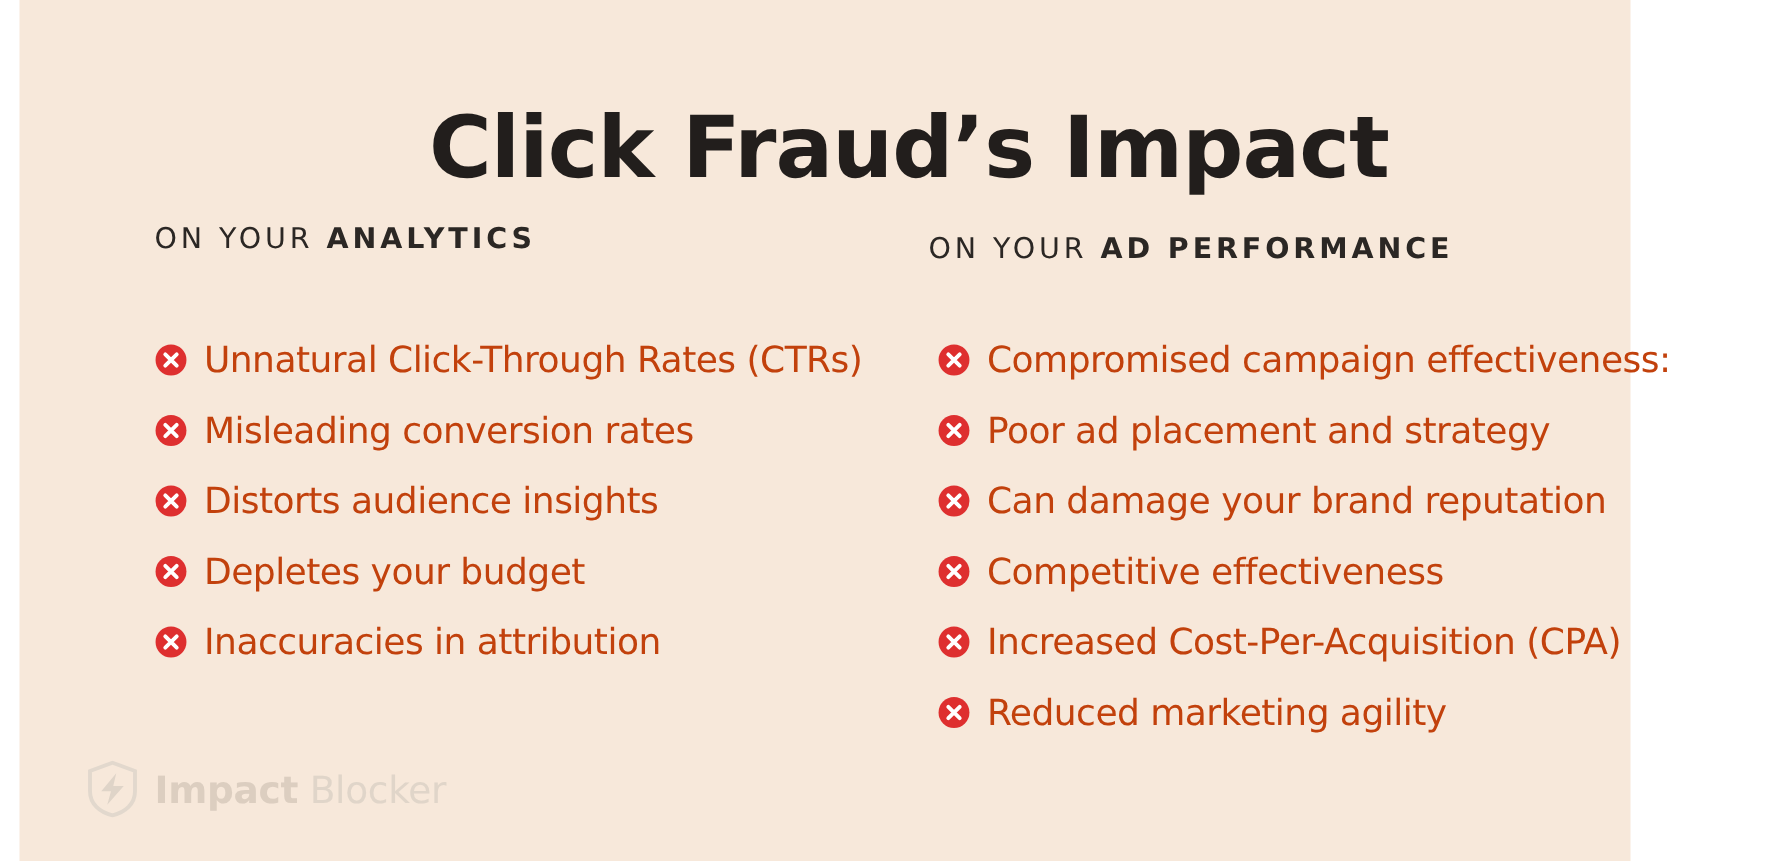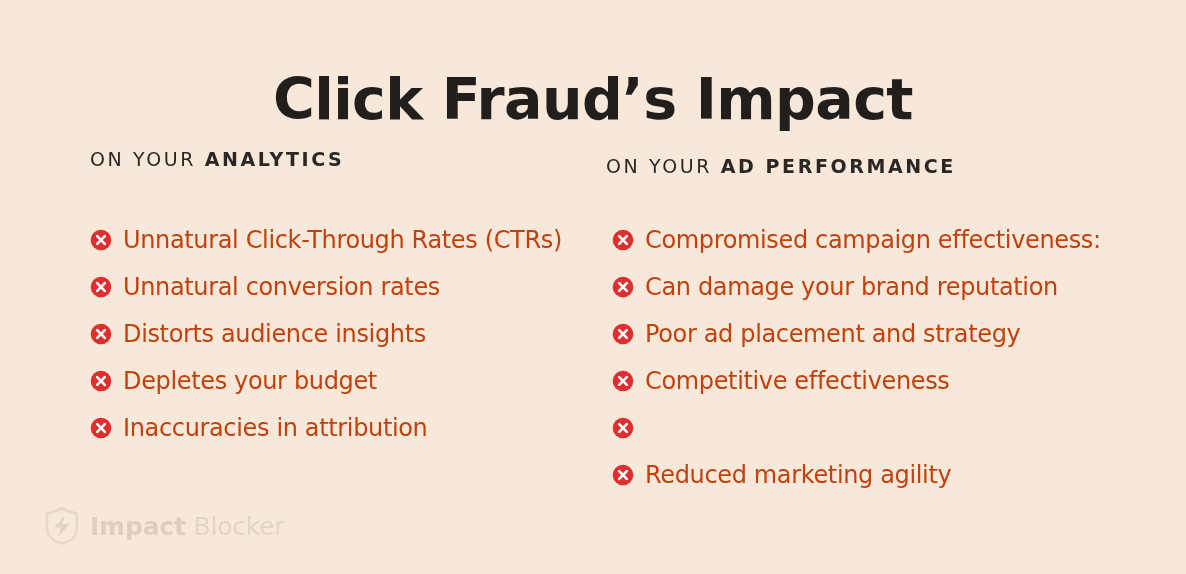--- a/index.html
+++ b/index.html
@@ -9,24 +9,25 @@
   }
   body {
     width: 1186px;
     height: 574px;
     overflow: hidden;
     font-family: "Liberation Sans", sans-serif;
   }
 
   #slide {
     position: relative;
-    width: 1186px;
+    width: 1074px;
     height: 574px;
     background: #F7E8DA;
     box-sizing: border-box;
+    margin-left: 13px;
   }
 
   
   #title {
     position: absolute;
     top: 28px;
     left: 0;
     width: 1186px;
     text-align: center;
     font-family: "DejaVu Sans", sans-serif;
@@ -174,21 +175,21 @@
             </span>
             <span class="bullet-label">Unnatural Click-Through Rates (CTRs)</span>
           </li>
           <li class="bullet-row">
             <span class="x-icon">
               <svg viewBox="0 0 22 22" xmlns="http://www.w3.org/2000/svg">
                 <circle cx="11" cy="11" r="10.3" fill="#DE2F2F"></circle>
                 <path d="M7.2 7.2 L14.8 14.8 M14.8 7.2 L7.2 14.8" stroke="#FFFFFF" stroke-width="2.6" stroke-linecap="round"></path>
               </svg>
             </span>
-            <span class="bullet-label">Unnatural conversion rates</span>
+            <span class="bullet-label">Misleading conversion rates</span>
           </li>
           <li class="bullet-row">
             <span class="x-icon">
               <svg viewBox="0 0 22 22" xmlns="http://www.w3.org/2000/svg">
                 <circle cx="11" cy="11" r="10.3" fill="#DE2F2F"></circle>
                 <path d="M7.2 7.2 L14.8 14.8 M14.8 7.2 L7.2 14.8" stroke="#FFFFFF" stroke-width="2.6" stroke-linecap="round"></path>
               </svg>
             </span>
             <span class="bullet-label">Distorts audience insights</span>
           </li>
@@ -228,47 +229,48 @@
             </span>
             <span class="bullet-label">Compromised campaign effectiveness:</span>
           </li>
           <li class="bullet-row">
             <span class="x-icon">
               <svg viewBox="0 0 22 22" xmlns="http://www.w3.org/2000/svg">
                 <circle cx="11" cy="11" r="10.3" fill="#DE2F2F"></circle>
                 <path d="M7.2 7.2 L14.8 14.8 M14.8 7.2 L7.2 14.8" stroke="#FFFFFF" stroke-width="2.6" stroke-linecap="round"></path>
               </svg>
             </span>
+            <span class="bullet-label">Poor ad placement and strategy</span>
+          </li>
+          <li class="bullet-row">
+            <span class="x-icon">
+              <svg viewBox="0 0 22 22" xmlns="http://www.w3.org/2000/svg">
+                <circle cx="11" cy="11" r="10.3" fill="#DE2F2F"></circle>
+                <path d="M7.2 7.2 L14.8 14.8 M14.8 7.2 L7.2 14.8" stroke="#FFFFFF" stroke-width="2.6" stroke-linecap="round"></path>
+              </svg>
+            </span>
             <span class="bullet-label">Can damage your brand reputation</span>
           </li>
           <li class="bullet-row">
             <span class="x-icon">
               <svg viewBox="0 0 22 22" xmlns="http://www.w3.org/2000/svg">
                 <circle cx="11" cy="11" r="10.3" fill="#DE2F2F"></circle>
                 <path d="M7.2 7.2 L14.8 14.8 M14.8 7.2 L7.2 14.8" stroke="#FFFFFF" stroke-width="2.6" stroke-linecap="round"></path>
               </svg>
             </span>
-            <span class="bullet-label">Poor ad placement and strategy</span>
-          </li>
-          <li class="bullet-row">
-            <span class="x-icon">
-              <svg viewBox="0 0 22 22" xmlns="http://www.w3.org/2000/svg">
-                <circle cx="11" cy="11" r="10.3" fill="#DE2F2F"></circle>
-                <path d="M7.2 7.2 L14.8 14.8 M14.8 7.2 L7.2 14.8" stroke="#FFFFFF" stroke-width="2.6" stroke-linecap="round"></path>
-              </svg>
-            </span>
             <span class="bullet-label">Competitive effectiveness</span>
           </li>
           <li class="bullet-row">
             <span class="x-icon">
               <svg viewBox="0 0 22 22" xmlns="http://www.w3.org/2000/svg">
                 <circle cx="11" cy="11" r="10.3" fill="#DE2F2F"></circle>
                 <path d="M7.2 7.2 L14.8 14.8 M14.8 7.2 L7.2 14.8" stroke="#FFFFFF" stroke-width="2.6" stroke-linecap="round"></path>
               </svg>
             </span>
+            <span class="bullet-label">Increased Cost-Per-Acquisition (CPA)</span>
           </li>
           <li class="bullet-row">
             <span class="x-icon">
               <svg viewBox="0 0 22 22" xmlns="http://www.w3.org/2000/svg">
                 <circle cx="11" cy="11" r="10.3" fill="#DE2F2F"></circle>
                 <path d="M7.2 7.2 L14.8 14.8 M14.8 7.2 L7.2 14.8" stroke="#FFFFFF" stroke-width="2.6" stroke-linecap="round"></path>
               </svg>
             </span>
             <span class="bullet-label">Reduced marketing agility</span>
           </li>

